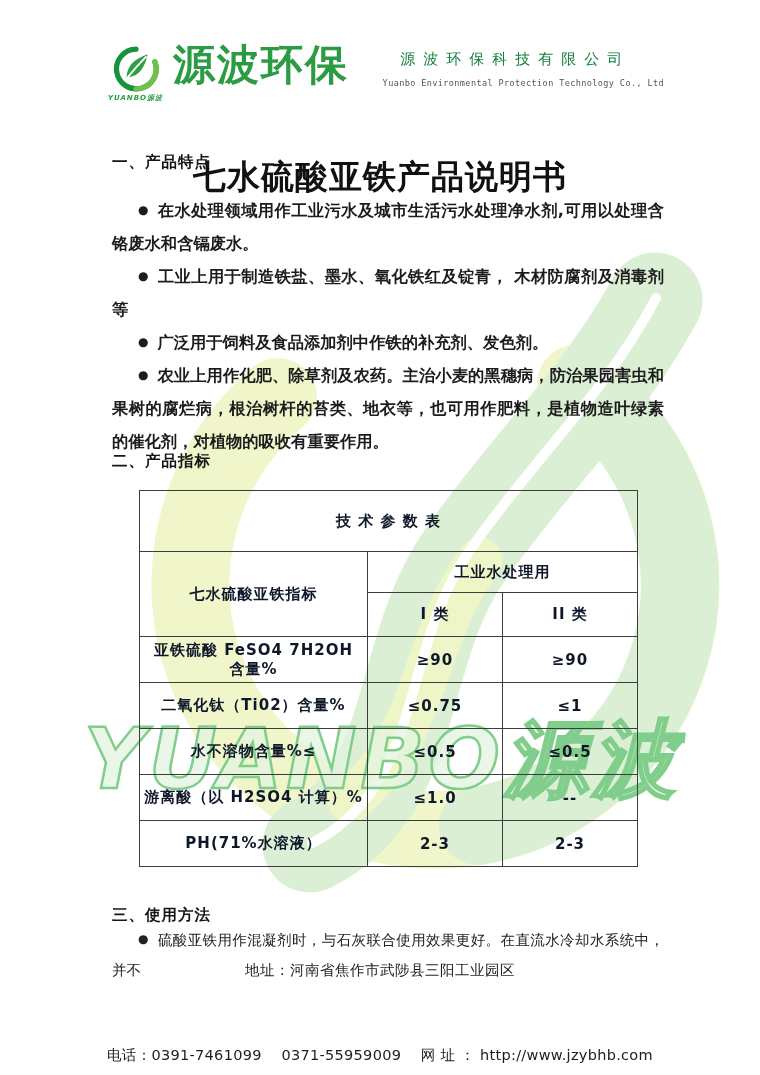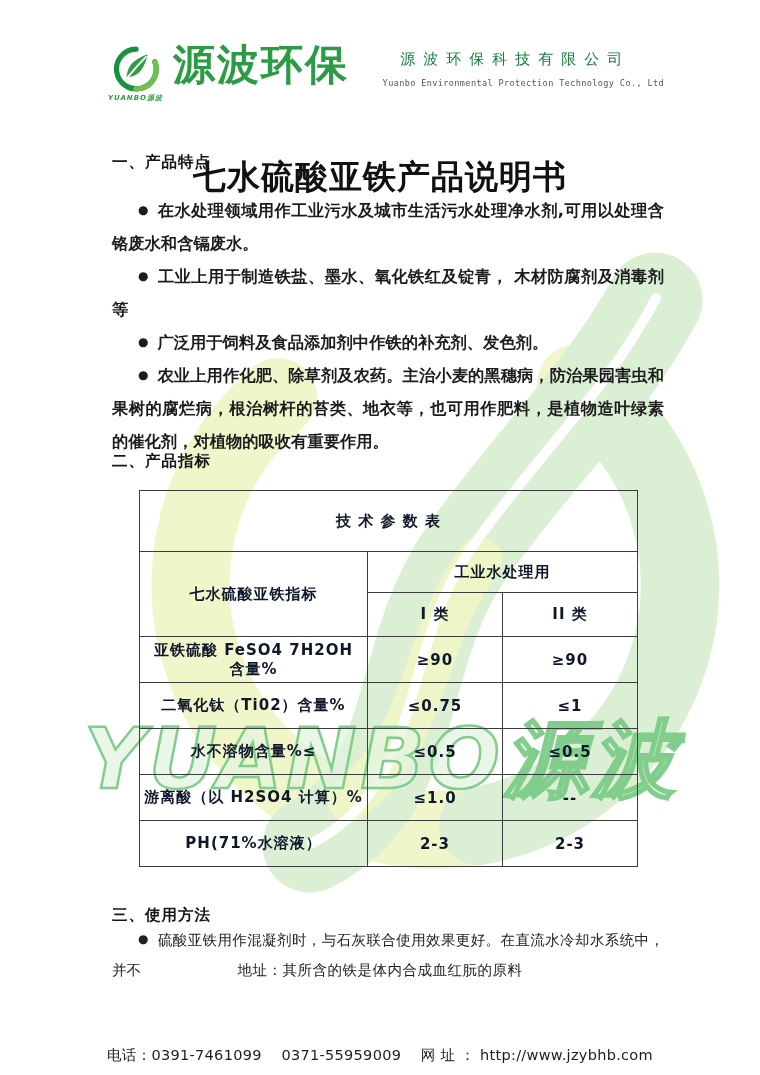--- a/index.html
+++ b/index.html
@@ -155,17 +155,17 @@
           </tr>
         </tbody>
       </table>
     </div>
 
     <div class="sec-heading" id="h-usage">三、使用方法</div>
     <div class="bullets" id="usage-list">
       <p class="bullet"><span class="marker">●</span><span>硫酸亚铁用作混凝剂时，与石灰联合使用效果更好。在直流水冷却水系统中，并不</span></p>
     </div>
 
-    <div class="footer-line" id="footer-address">地址：其所含的铁是体内合成血红朊的原料</div>
+    <div class="footer-line" id="footer-address">地址：河南省焦作市武陟县三阳工业园区</div>
     <div class="footer-line" id="footer-contact">电话：0391-7461099    0371-55959009    网 址 ： http://www.jzybhb.com</div>
 
   </div>
 </div>
 
 </body></html>

